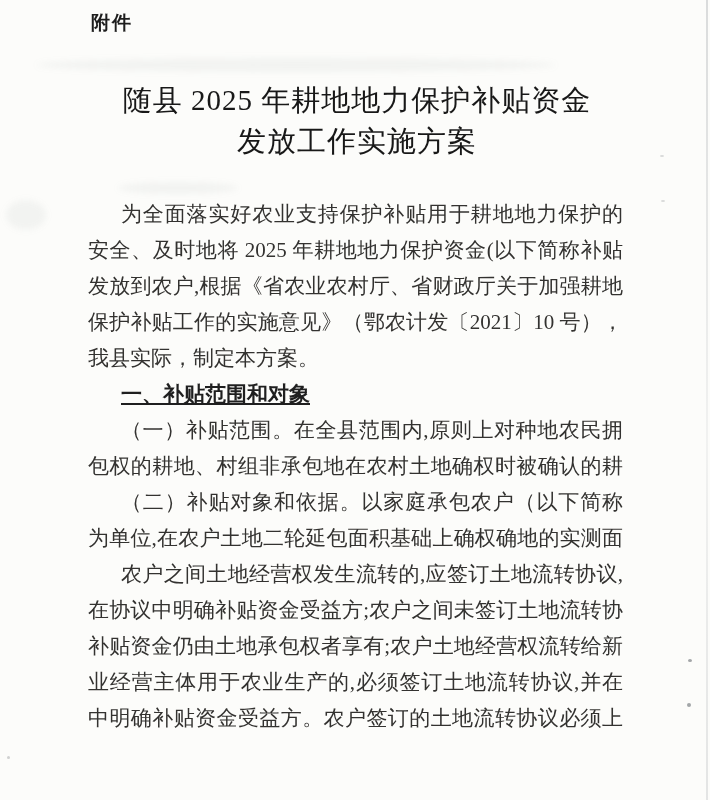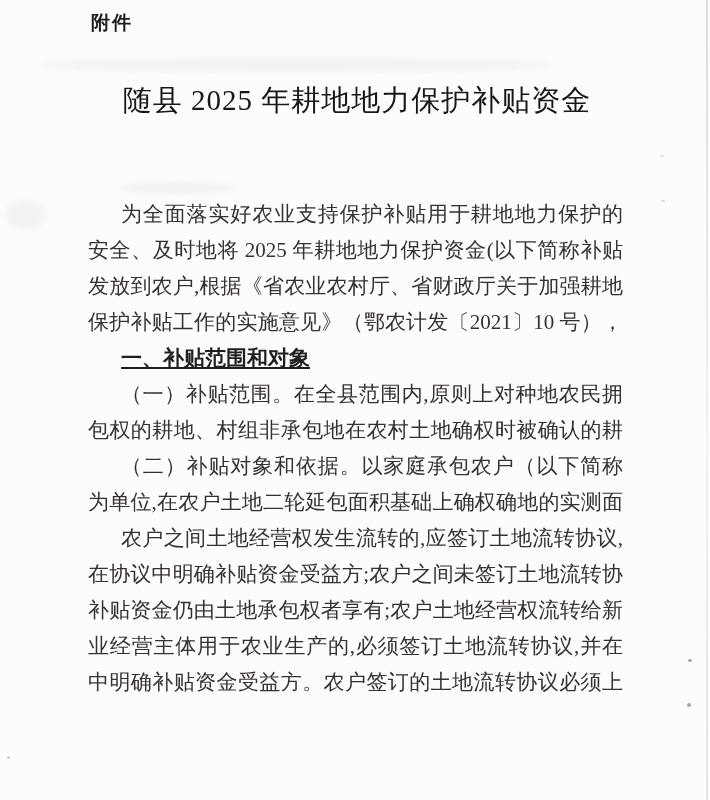--- a/index.html
+++ b/index.html
@@ -64,29 +64,31 @@
   <div class="speck p2"></div>
   <div class="speck p3"></div>
   <div class="speck p4"></div>
   <div class="speck p5"></div>
   <div class="scan-edge-right"></div>
 
   <div class="attachment-label">附件</div>
 
   <div class="doc-title">
     <div>随县 2025 年耕地地力保护补贴资金</div>
+    <div>发放工作实施方案</div>
   </div>
 
   <div class="doc-body">
 
     <div>
       <div class="line indent j">为全面落实好农业支持保护补贴用于耕地地力保护的政策，</div>
       <div class="line j">安全、及时地将 2025 年耕地地力保护资金(以下简称补贴资金)</div>
       <div class="line j">发放到农户,根据《省农业农村厅、省财政厅关于加强耕地地力</div>
       <div class="line j">保护补贴工作的实施意见》（鄂农计发〔2021〕10 号），结合</div>
+      <div class="line">我县实际，制定本方案。</div>
     </div>
 
     <div>
       <div class="line indent heading">一、补贴范围和对象</div>
     </div>
 
     <div>
       <div class="line indent j">（一）补贴范围。在全县范围内,原则上对种地农民拥有承</div>
       <div class="line j">包权的耕地、村组非承包地在农村土地确权时被确认的耕地、国</div>
     </div>

